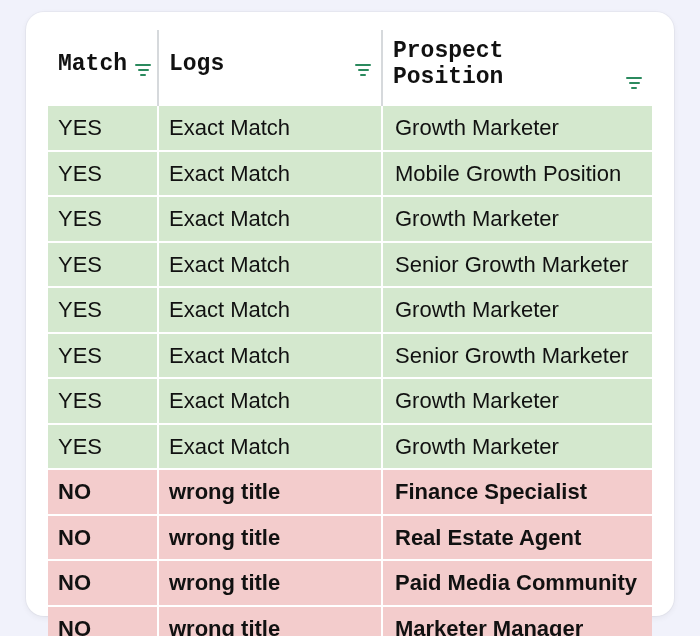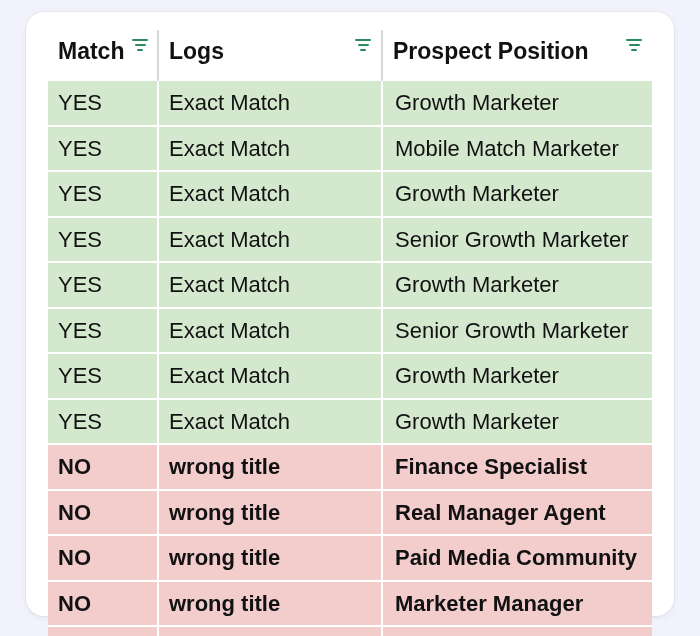--- a/index.html
+++ b/index.html
@@ -38,23 +38,24 @@
     font-weight: 700;
     font-size: 23px;
     padding: 8px 10px 14px 10px;
     border-right: 2px solid #d6d9dc;
     position: relative;
   }
   table.data thead th:last-child { border-right: none; }
 
   .th-inner {
     display: flex;
-    align-items: flex-start;
+    align-items: flex-end;
     justify-content: space-between;
     gap: 8px;
+    font-family: Liberation Mono, monospace;
   }
   .filter-icon {
     width: 16px; height: 14px;
     display: inline-block;
     position: relative;
     flex: 0 0 auto;
   }
   .filter-icon span {
     position: absolute;
     left: 0;
@@ -126,21 +127,21 @@
     </thead>
     <tbody>
       <tr class="row-yes">
         <td>YES</td>
         <td>Exact Match</td>
         <td>Growth Marketer</td>
       </tr>
       <tr class="row-yes">
         <td>YES</td>
         <td>Exact Match</td>
-        <td>Mobile Match Marketer</td>
+        <td>Mobile Growth Position</td>
       </tr>
       <tr class="row-yes">
         <td>YES</td>
         <td>Exact Match</td>
         <td>Growth Marketer</td>
       </tr>
       <tr class="row-yes">
         <td>YES</td>
         <td>Exact Match</td>
         <td>Senior Growth Marketer</td>
@@ -166,21 +167,21 @@
         <td>Growth Marketer</td>
       </tr>
       <tr class="row-no">
         <td>NO</td>
         <td>wrong title</td>
         <td>Finance Specialist</td>
       </tr>
       <tr class="row-no">
         <td>NO</td>
         <td>wrong title</td>
-        <td>Real Manager Agent</td>
+        <td>Real Estate Agent</td>
       </tr>
       <tr class="row-no">
         <td>NO</td>
         <td>wrong title</td>
         <td>Paid Media Community</td>
       </tr>
       <tr class="row-no">
         <td>NO</td>
         <td>wrong title</td>
         <td>Marketer Manager</td>

